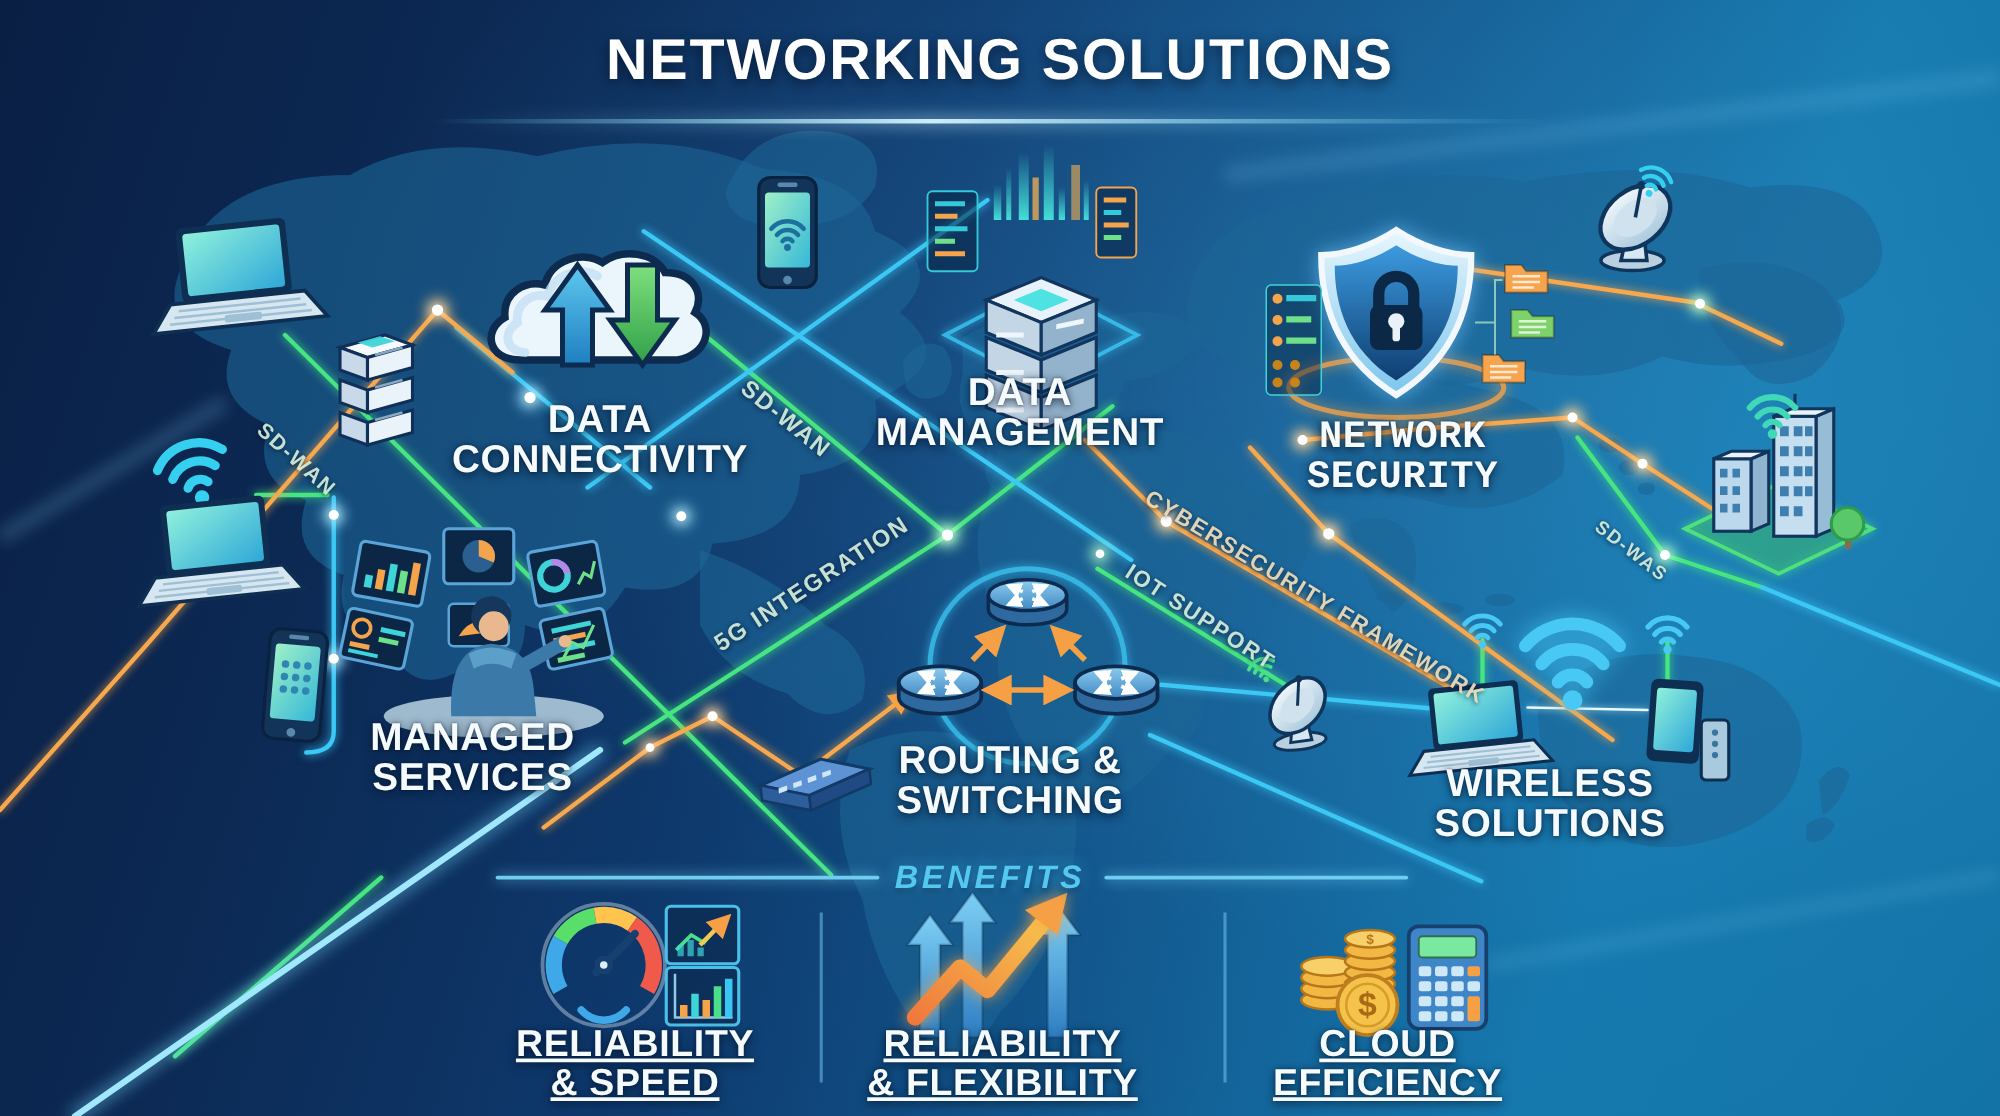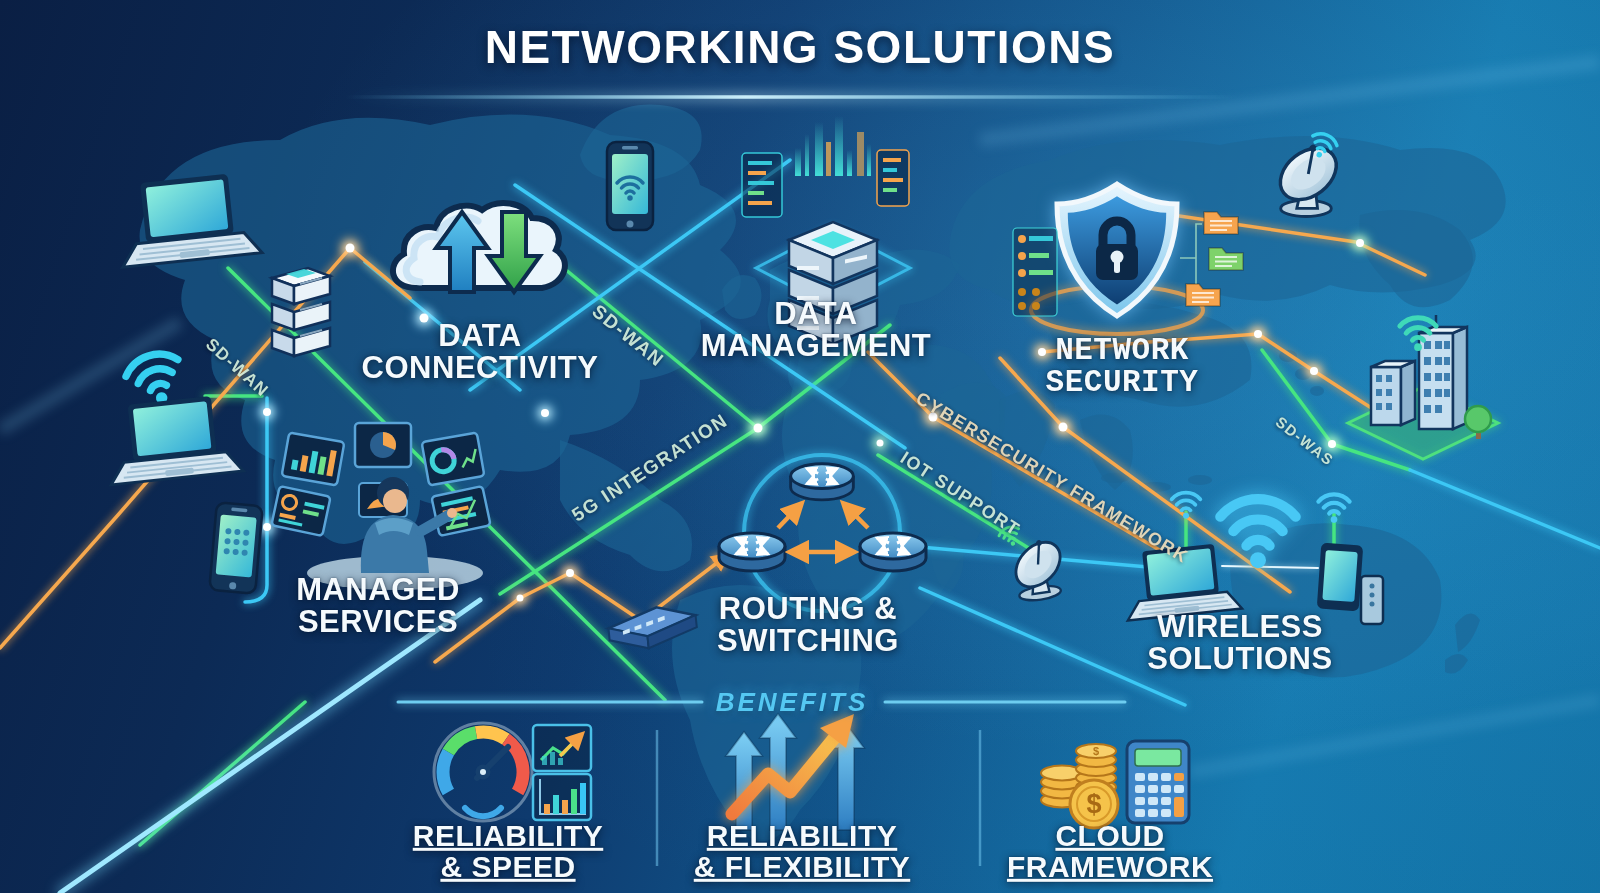--- a/index.html
+++ b/index.html
@@ -734,16 +734,16 @@
 <div class="seclabel benefit-label" style="left:508px;top:851px;">
   <span>RELIABILITY</span>
   <span>&amp; SPEED</span>
 </div>
 <div class="seclabel benefit-label" style="left:802px;top:851px;">
   <span>RELIABILITY</span>
   <span>&amp; FLEXIBILITY</span>
 </div>
 <div class="seclabel benefit-label" style="left:1110px;top:851px;">
   <span>CLOUD</span>
-  <span>FRAMEWORK</span>
+  <span>EFFICIENCY</span>
 </div>
 
 </div>
 
 </body></html>

